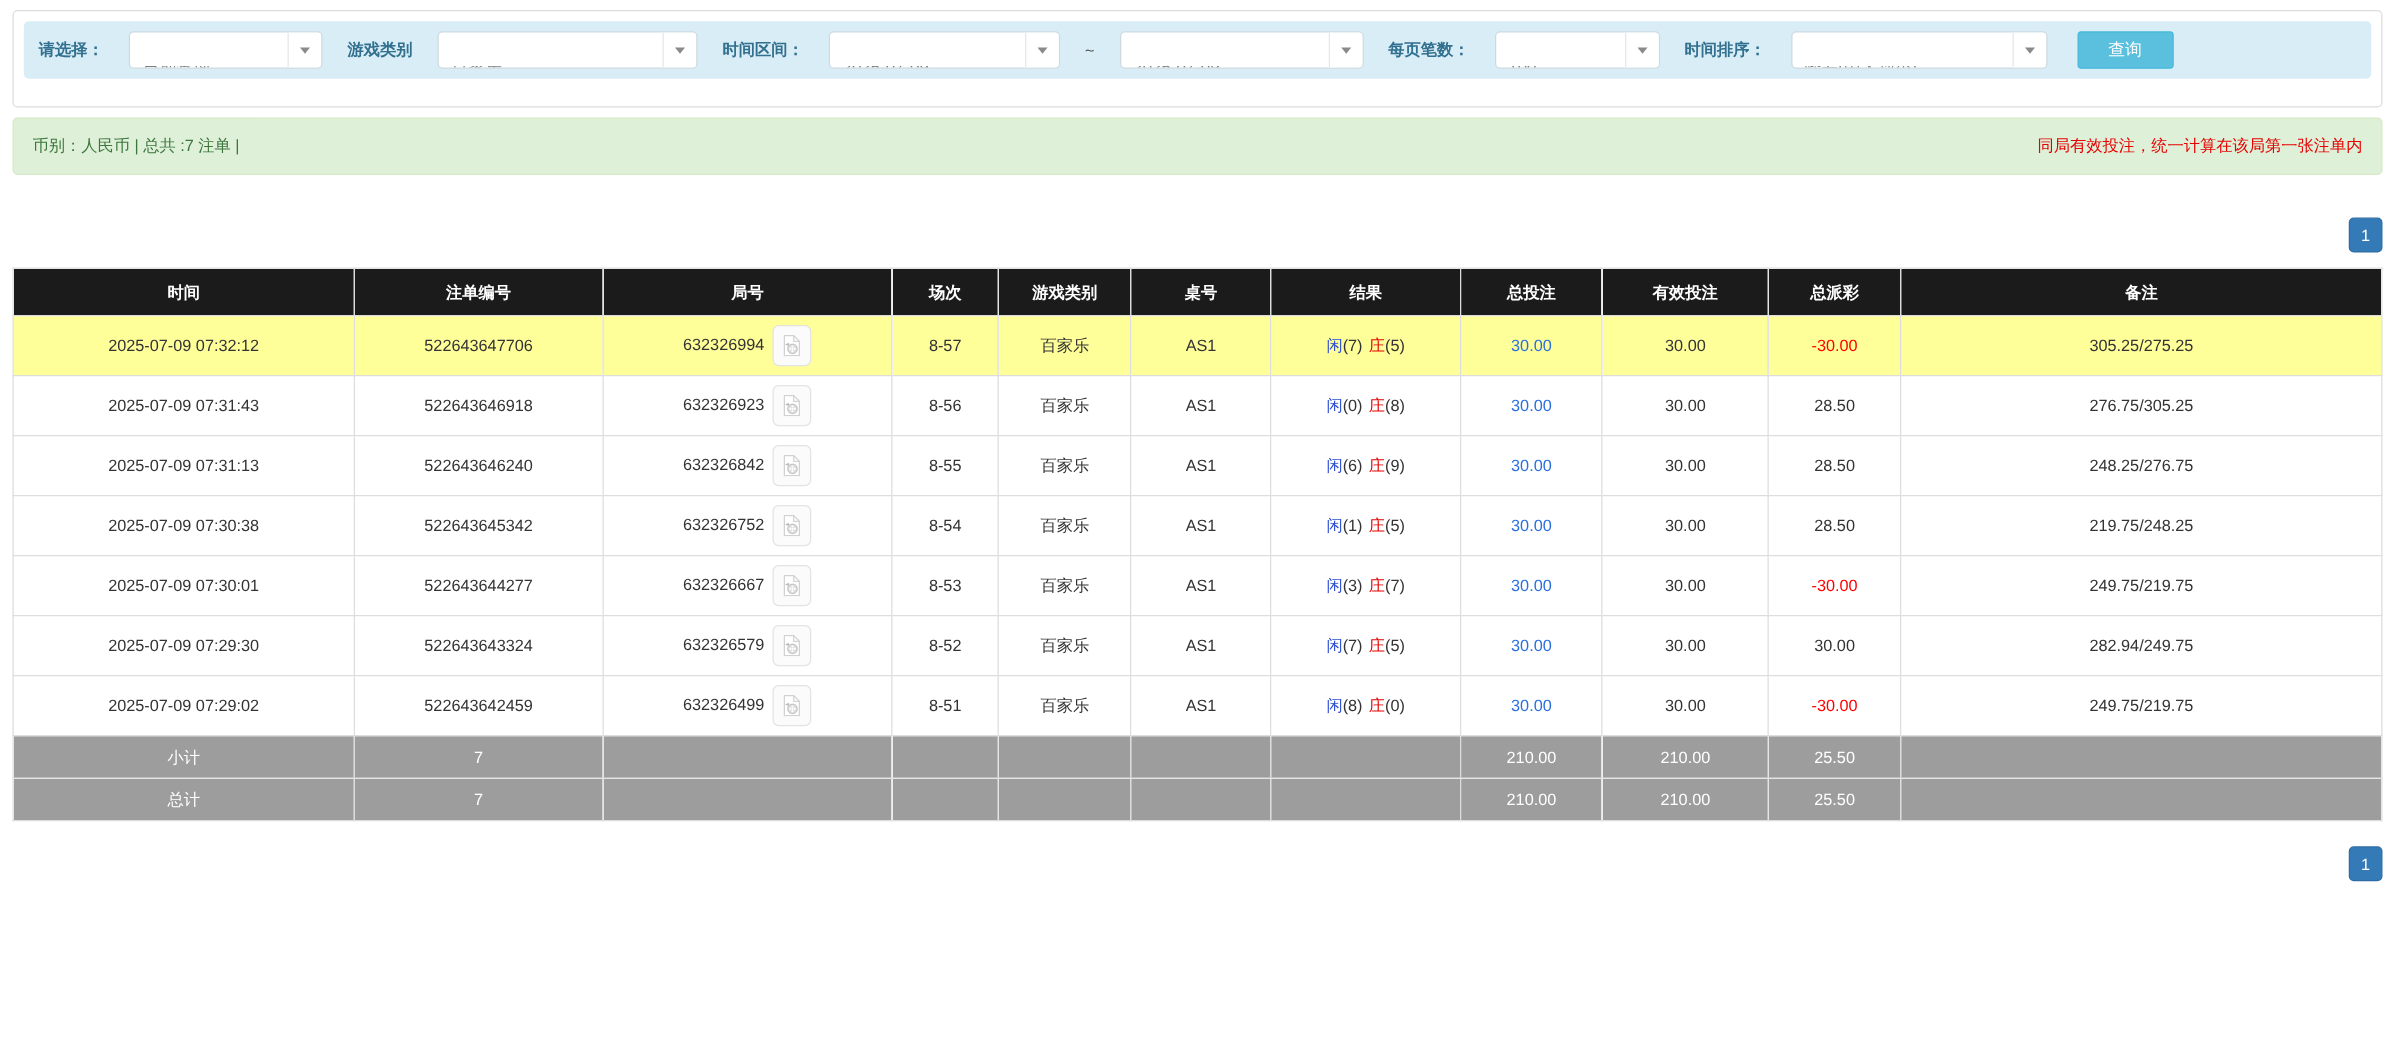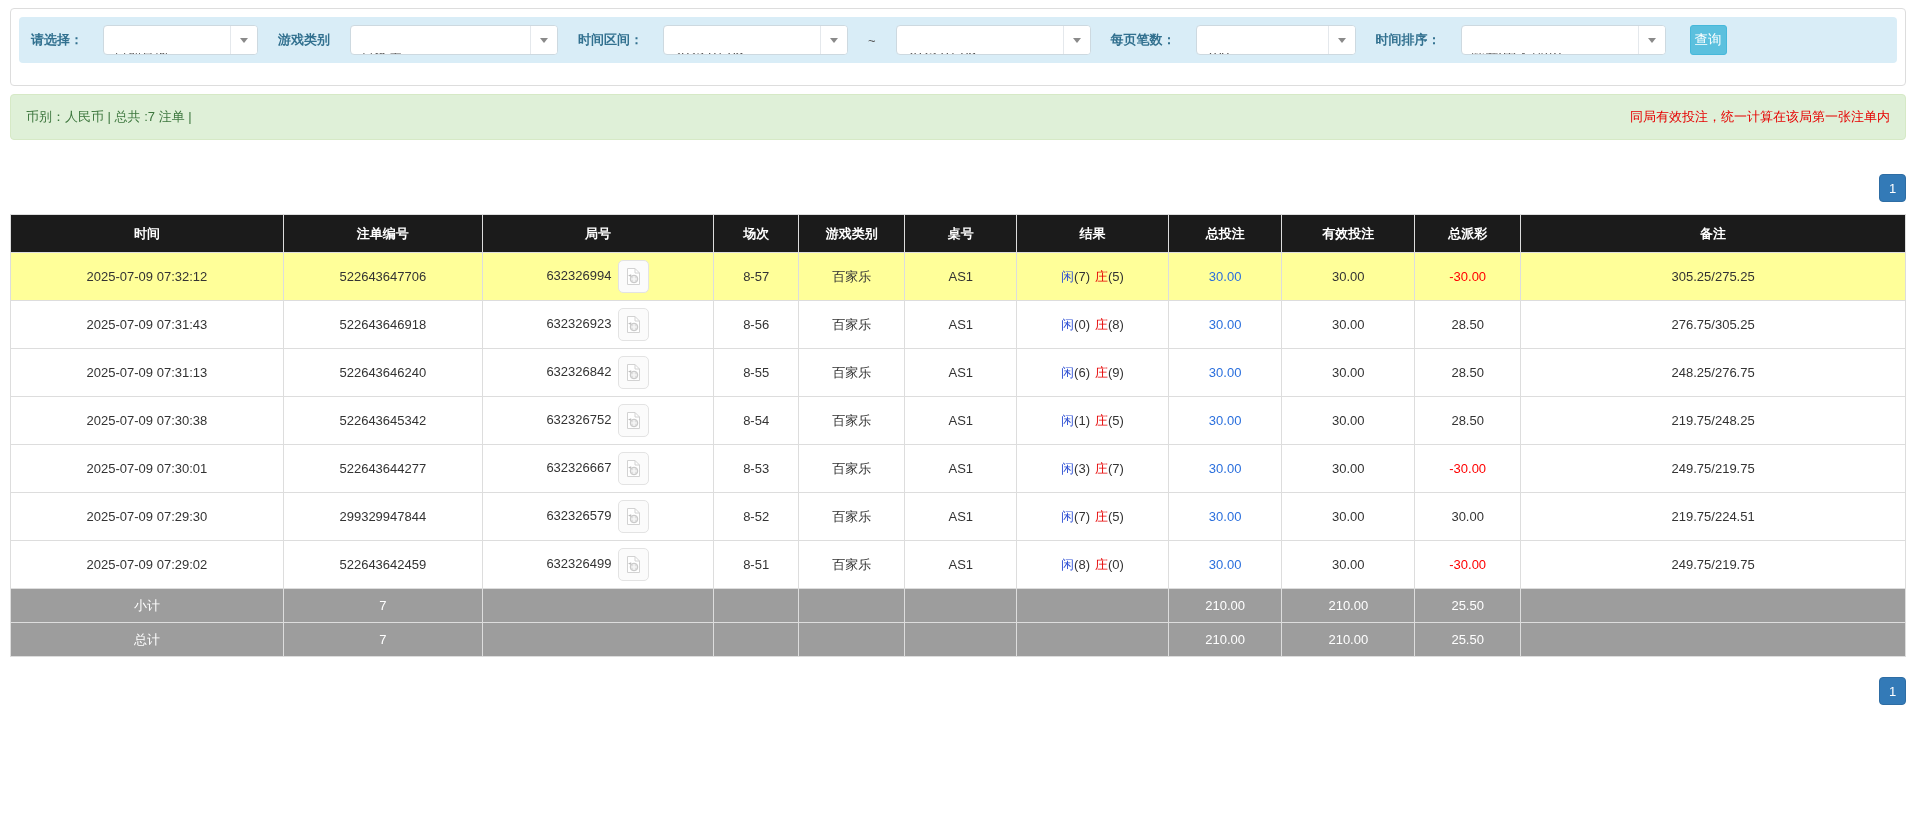--- a/index.html
+++ b/index.html
@@ -16,23 +16,23 @@
   h1.title{font-size:19px;font-weight:500;color:#333;margin:8px 0 14px;}
 
   
   .panel{border:1px solid #ddd;border-radius:4px;background:#fff;padding:8px 8px 22px;}
   .filter-bar{background:var(--filter-bar-bg);border-radius:4px;padding:8px 12px;display:flex;align-items:center;gap:20px;min-height:39px;}
   .flabel{color:var(--filter-label);font-weight:bold;font-size:13px;white-space:nowrap;}
   .select{display:inline-flex;align-items:stretch;background:#fff;border:1px solid #cdd9e0;border-radius:4px;height:30px;cursor:pointer;overflow:hidden;}
   .sel-text{flex:1;display:flex;align-items:center;padding:0 10px;color:#555;font-size:13.5px;white-space:nowrap;overflow:hidden;margin-top:27px;}
   .caret-box{width:27px;display:flex;align-items:center;justify-content:center;border-left:1px solid #e4e8ec;background:#fff;}
   .caret{width:0;height:0;border-left:4px solid transparent;border-right:4px solid transparent;border-top:5px solid #8a8a8a;}
-  .w155{width:155px}.w208{width:208px}.w185{width:185px}.w195{width:195px}.w160{width:160px}.w205{width:205px}
+  .w155{width:155px}.w208{width:208px}.w185{width:185px}.w195{width:195px}.w160{width:132px}.w205{width:205px}
   .tilde{color:#555;font-size:13px;}
-  .btn-search{background:var(--search-button);border:1px solid #46b8da;color:#fff;font-size:13.5px;border-radius:3px;height:30px;padding:0 4px;cursor:pointer;margin-left:4px;}
+  .btn-search{background:var(--search-button);border:1px solid #46b8da;color:#fff;font-size:13.5px;border-radius:3px;height:30px;padding:0 24px;cursor:pointer;margin-left:4px;}
 
   
   .alert{margin-top:8px;background:var(--alert-bg);border:1px solid #d6e9c6;border-radius:4px;padding:13px 15px;display:flex;justify-content:space-between;align-items:center;gap:28px;}
   .alert-left{color:var(--alert-text);}
   .alert-right{color:var(--alert-warning-text);}
 
   
   .pager{display:flex;justify-content:flex-end;}
   .pager-top{margin:34px 0 12px;}
   .pager-bottom{margin-top:20px;}
@@ -270,42 +270,42 @@
     <td>百家乐</td>
     <td>AS1</td>
     <td><span class="player">闲</span><span>(3)</span><span class="banker">庄</span><span>(7)</span></td>
     <td><a class="betlink">30.00</a></td>
     <td>30.00</td>
     <td class="payout neg">-30.00</td>
     <td>249.75/219.75</td>
   </tr>
         <tr>
     <td>2025-07-09 07:29:30</td>
-    <td>299329947844</td>
+    <td>522643643324</td>
     <td><span>632326579</span><span class="video-btn">
               <svg width="15" height="17" viewBox="0 0 15 17">
                 <path d="M1.5 0.5 H9 L13.5 5 V16.5 H1.5 Z" fill="#ffffff" stroke="#d2d2d2"></path>
                 <path d="M9 0.5 V5 H13.5" fill="none" stroke="#d2d2d2"></path>
                 <path d="M2 7.6 L5.2 6.2 V9 Z" fill="#bdbdbd"></path>
                 <circle cx="8" cy="11" r="3.8" fill="#e0e0e0" stroke="#c6c6c6"></circle>
                 <circle cx="8" cy="11" r="0.9" fill="#ffffff"></circle>
                 <circle cx="8" cy="9.1" r="0.8" fill="#ffffff"></circle>
                 <circle cx="8" cy="12.9" r="0.8" fill="#ffffff"></circle>
                 <circle cx="6.1" cy="11" r="0.8" fill="#ffffff"></circle>
                 <circle cx="9.9" cy="11" r="0.8" fill="#ffffff"></circle>
               </svg>
             </span></td>
     <td>8-52</td>
     <td>百家乐</td>
     <td>AS1</td>
     <td><span class="player">闲</span><span>(7)</span><span class="banker">庄</span><span>(5)</span></td>
     <td><a class="betlink">30.00</a></td>
     <td>30.00</td>
     <td class="payout">30.00</td>
-    <td>219.75/224.51</td>
+    <td>282.94/249.75</td>
   </tr>
         <tr>
     <td>2025-07-09 07:29:02</td>
     <td>522643642459</td>
     <td><span>632326499</span><span class="video-btn">
               <svg width="15" height="17" viewBox="0 0 15 17">
                 <path d="M1.5 0.5 H9 L13.5 5 V16.5 H1.5 Z" fill="#ffffff" stroke="#d2d2d2"></path>
                 <path d="M9 0.5 V5 H13.5" fill="none" stroke="#d2d2d2"></path>
                 <path d="M2 7.6 L5.2 6.2 V9 Z" fill="#bdbdbd"></path>
                 <circle cx="8" cy="11" r="3.8" fill="#e0e0e0" stroke="#c6c6c6"></circle>

